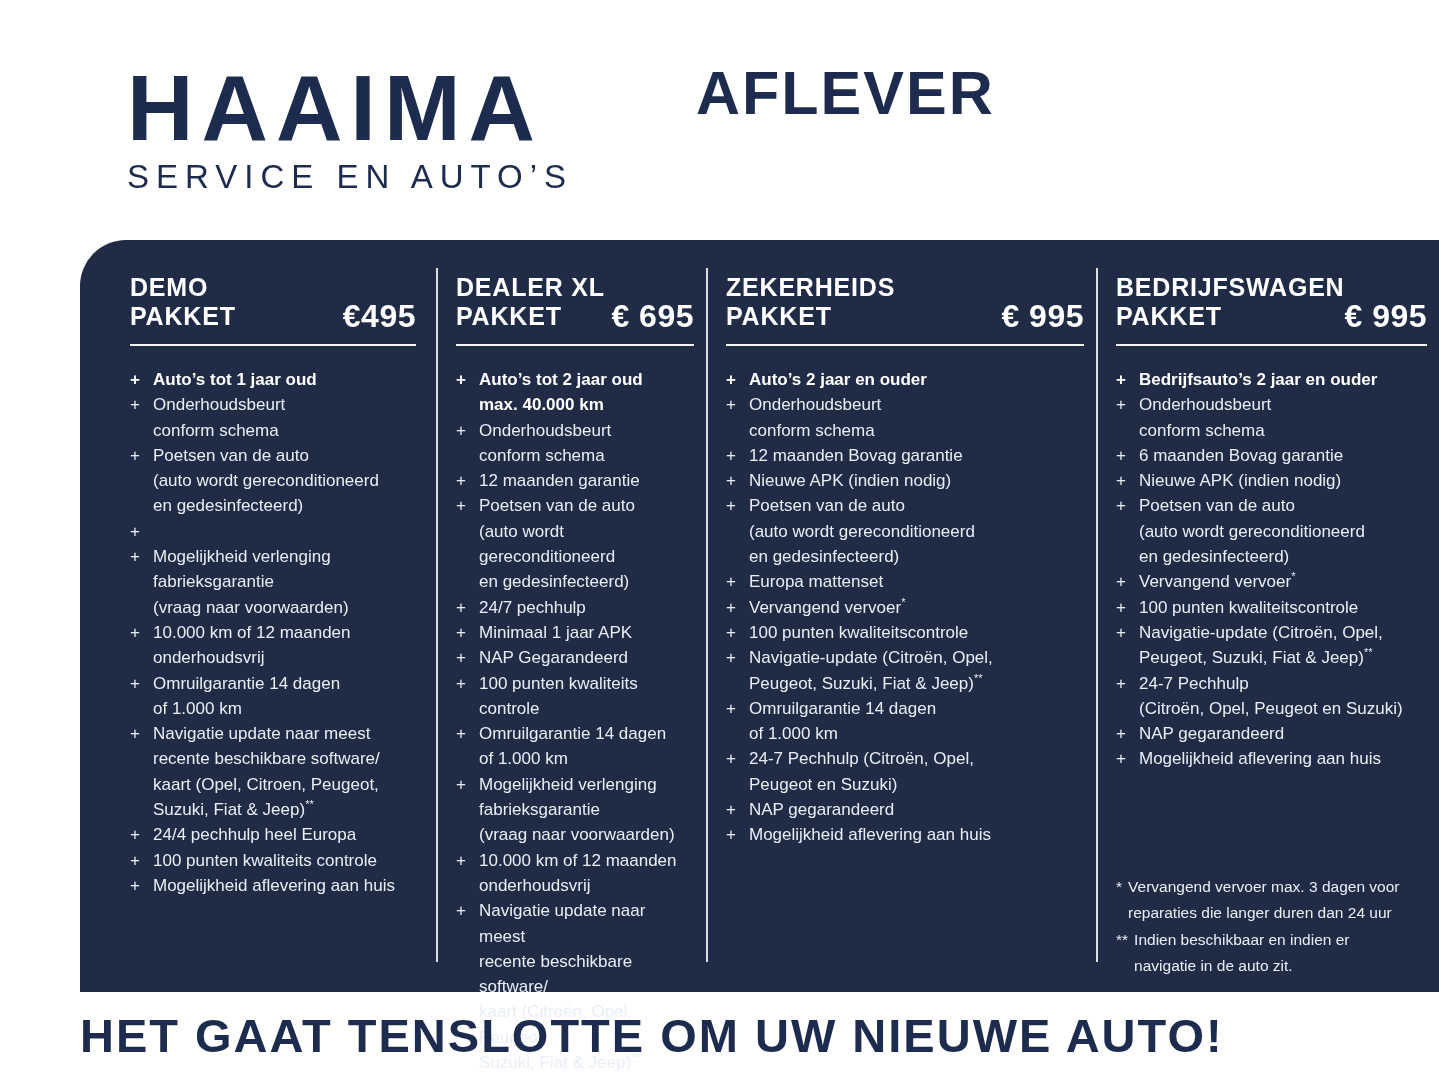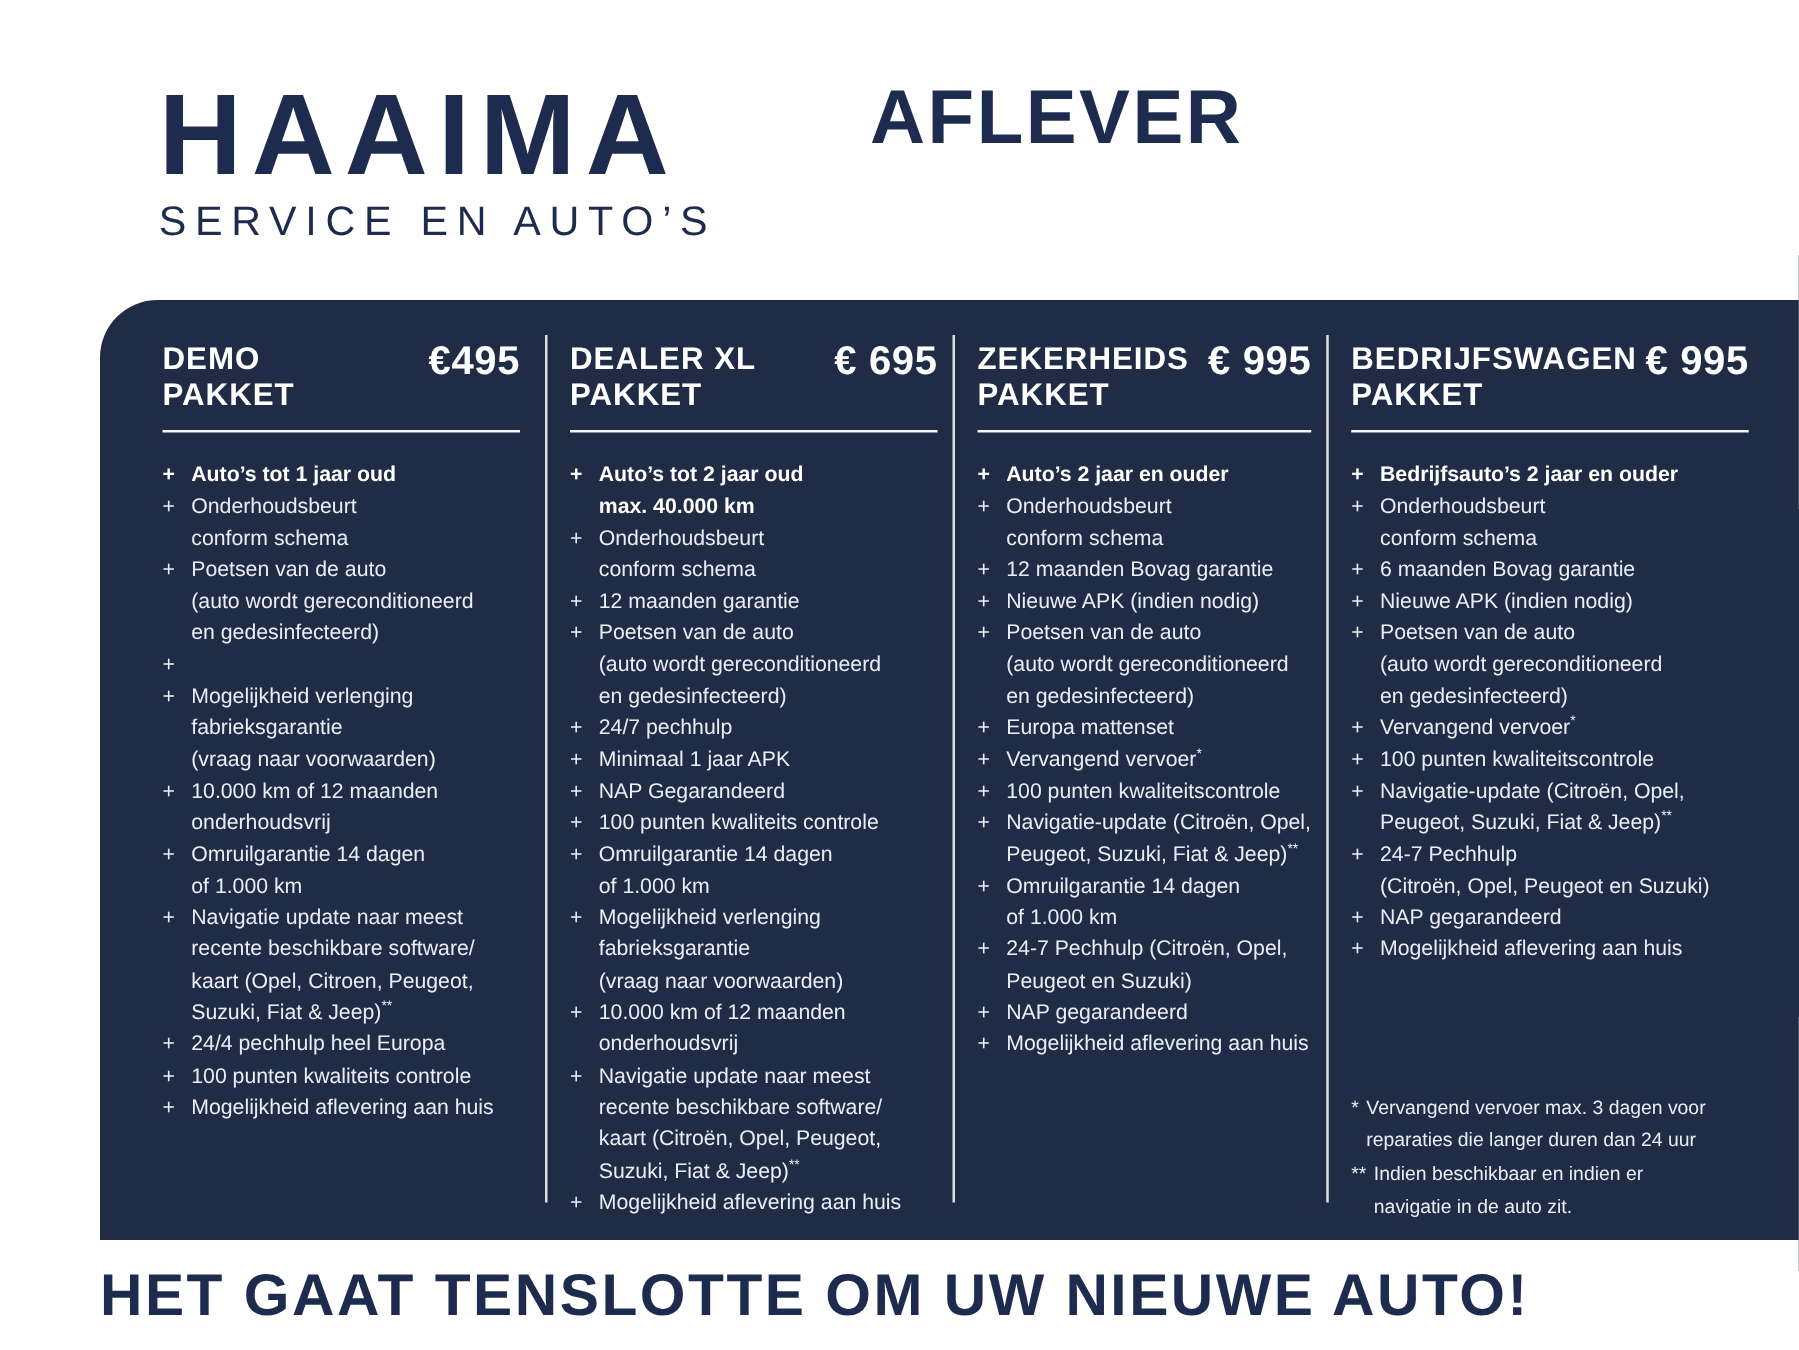--- a/index.html
+++ b/index.html
@@ -36,25 +36,25 @@
     display:flex;
     align-items:stretch;
     color:var(--text);
   }
   .vdiv{
     width:2px;background:rgba(255,255,255,.85);
     margin:28px 0 30px;flex:none;
   }
   .col{flex:none;padding:33px 12px 0 18px;}
   .col-0{width:356px;padding-left:50px;padding-right:20px;}
-  .col-1{width:324px;}
-  .col-2{width:297px;}
+  .col-1{width:268px;}
+  .col-2{width:388px;}
   .col-3{flex:1;padding-right:40px;}
   .col-head{
-    display:flex;justify-content:space-between;align-items:flex-start;color:var(--white);
+    display:flex;justify-content:space-between;align-items:flex-end;color:var(--white);
   }
   .col-title{
     font-size:25px;font-weight:700;letter-spacing:.8px;line-height:29px;
     white-space:pre-line;text-transform:uppercase;
   }
   .col-price{
     font-size:32px;font-weight:700;letter-spacing:.5px;line-height:30px;white-space:pre;
   }
   .rule{height:2px;background:rgba(255,255,255,.95);margin-top:13px;}
   .items{list-style:none;margin-top:21px;}

